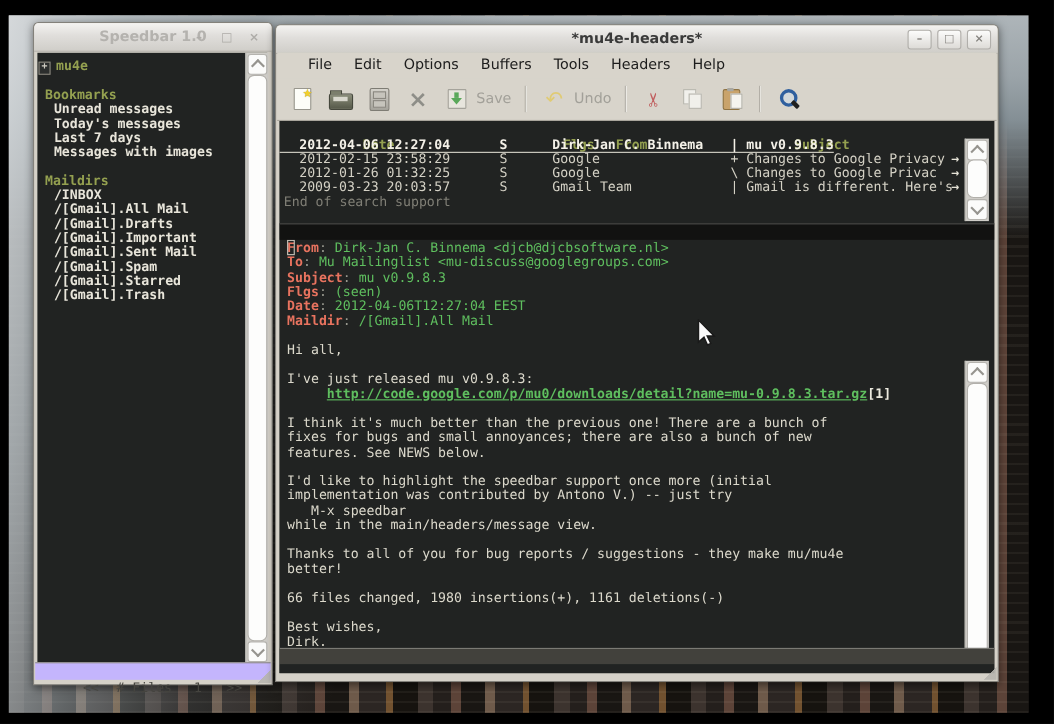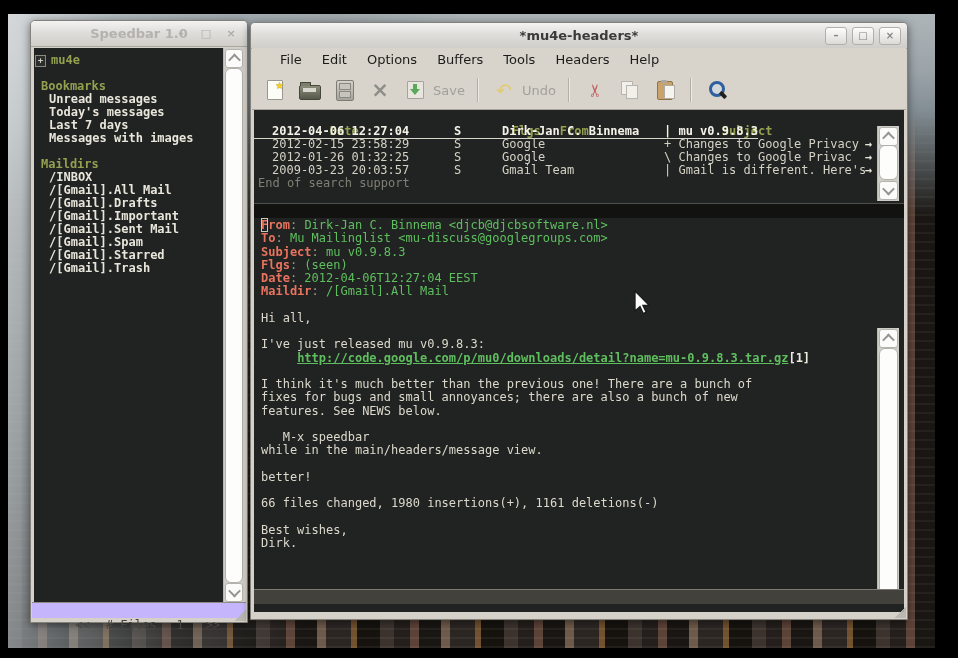--- a/index.html
+++ b/index.html
@@ -287,23 +287,26 @@
           <div class="bodyline"></div>
           <div class="bodyline">Hi all,</div>
           <div class="bodyline"></div>
           <div class="bodyline">I've just released mu v0.9.8.3:</div>
           <div class="bodyline"><span>     </span><span class="mlink">http://code.google.com/p/mu0/downloads/detail?name=mu-0.9.8.3.tar.gz</span><span class="mref">[1]</span></div>
           <div class="bodyline"></div>
           <div class="bodyline">I think it's much better than the previous one! There are a bunch of</div>
           <div class="bodyline">fixes for bugs and small annoyances; there are also a bunch of new</div>
           <div class="bodyline">features. See NEWS below.</div>
           <div class="bodyline"></div>
+          <div class="bodyline">I'd like to highlight the speedbar support once more (initial</div>
+          <div class="bodyline">implementation was contributed by Antono V.) -- just try</div>
           <div class="bodyline">   M-x speedbar</div>
           <div class="bodyline">while in the main/headers/message view.</div>
           <div class="bodyline"></div>
+          <div class="bodyline">Thanks to all of you for bug reports / suggestions - they make mu/mu4e</div>
           <div class="bodyline">better!</div>
           <div class="bodyline"></div>
           <div class="bodyline">66 files changed, 1980 insertions(+), 1161 deletions(-)</div>
           <div class="bodyline"></div>
           <div class="bodyline">Best wishes,</div>
           <div class="bodyline">Dirk.</div>
         </div>
       <div class="vtrack" id="v-scroll">
         <div class="sc-btn top">
             <i class="chev up"></i>

